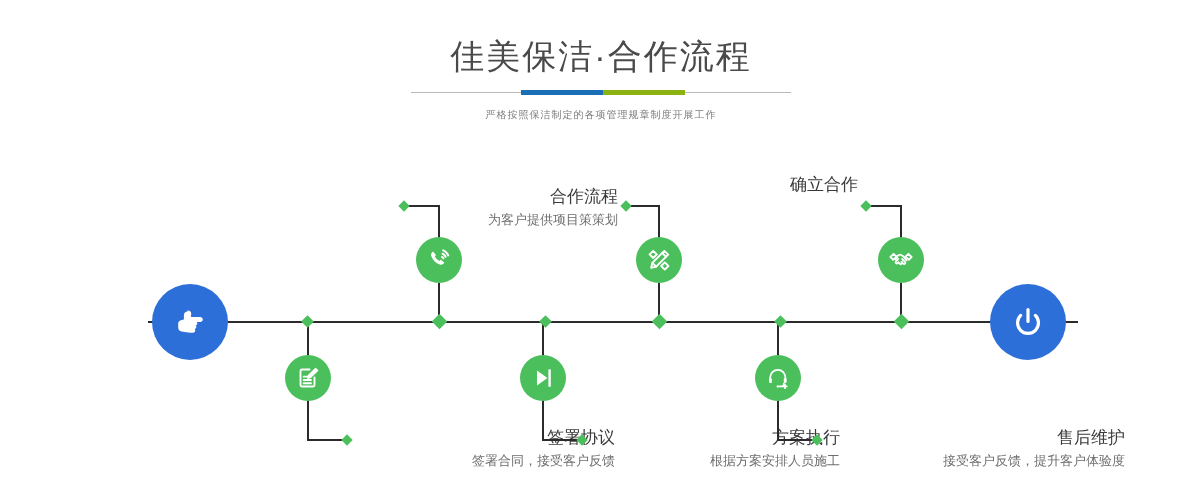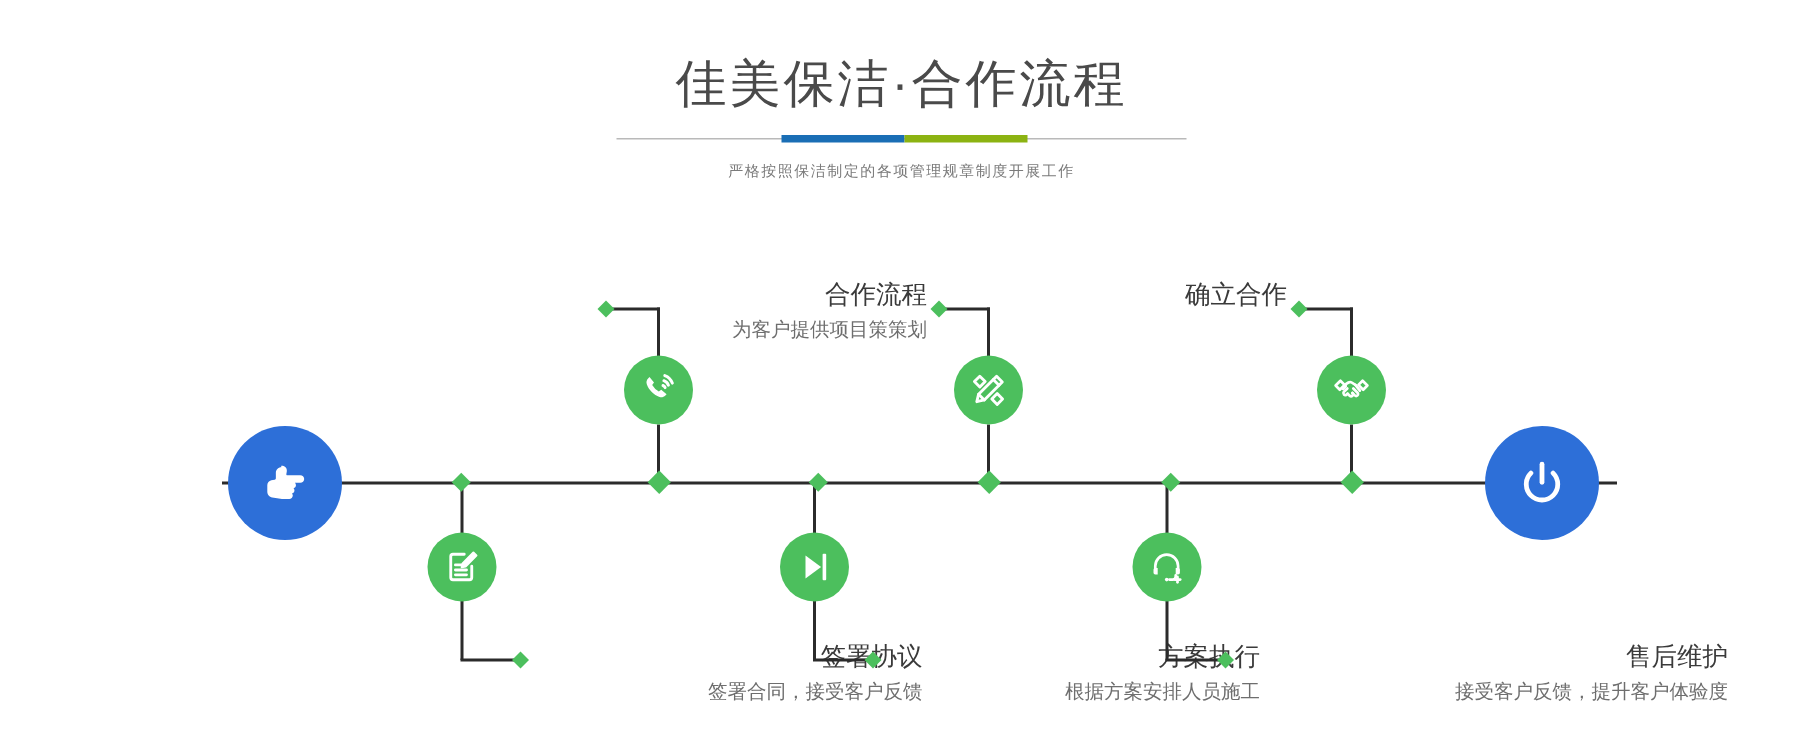--- a/index.html
+++ b/index.html
@@ -311,21 +311,21 @@
           <path d="M14.6 16.0l1.6 1.6a1.25 1.25 0 0 0 1.8-1.8l-2.8-2.8"></path>
           <path d="M8.4 13.4l1.8-2.0"></path>
         </g>
       </svg>
     </span>
   </div>
   <div class="stem" style="left:900px; top:283px; height:39px;"></div>
   <div class="stem" style="left:900px; top:205px; height:33px;"></div>
   <div class="lead" style="left:868px; top:205px; width:34px;"></div>
   <div class="leader-dot" style="left:862px; top:202px;"></div>
-  <div class="label align-right" style="left:635px; top:186px; width:223px;">
+  <div class="label align-right" style="left:635px; top:174px; width:223px;">
     <p class="lbl-title">确立合作</p>
   </div>
 
   <div class="step-circle" style="left:755px; top:355px;">
     <span>
       <svg width="28" height="28" viewBox="0 0 28 28">
         <g fill="none" stroke="#ffffff" stroke-width="1.8" stroke-linecap="round" stroke-linejoin="round">
           <path d="M6.2 16.0v-2.6a7.6 7.6 0 0 1 15.2 0v2.6"></path>
           <path d="M6.2 14.6h1.6v4.4H6.2a1.2 1.2 0 0 1-1.2-1.2v-2.0a1.2 1.2 0 0 1 1.2-1.2z" fill="#ffffff" stroke="none"></path>
           <path d="M21.4 14.6h-1.6v4.4h1.6a1.2 1.2 0 0 0 1.2-1.2v-2.0a1.2 1.2 0 0 0-1.2-1.2z" fill="#ffffff" stroke="none"></path>
@@ -334,18 +334,18 @@
           <line x1="21.0" y1="20.6" x2="21.0" y2="24.2"></line>
           <line x1="19.2" y1="22.4" x2="22.8" y2="22.4"></line>
         </g>
       </svg>
     </span>
   </div>
   <div class="stem" style="left:777px; top:322px; height:34px;"></div>
   <div class="stem" style="left:777px; top:400px; height:40px;"></div>
   <div class="lead" style="left:777px; top:439px; width:38px;"></div>
   <div class="leader-dot" style="left:813px; top:436px;"></div>
-  <div class="label align-left" style="left:825px; top:427px; width:300px;margin-left:27px;">
+  <div class="label align-left" style="left:825px; top:427px; width:300px;">
     <p class="lbl-title">售后维护</p>
     <p class="lbl-desc">接受客户反馈，提升客户体验度</p>
   </div>
 
 </div>
 
 </body></html>

